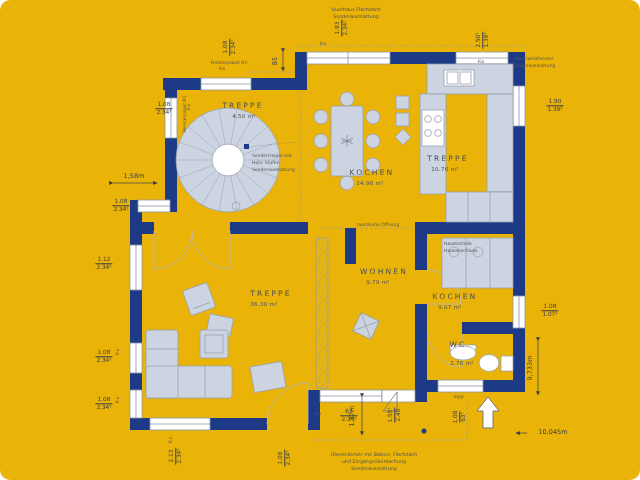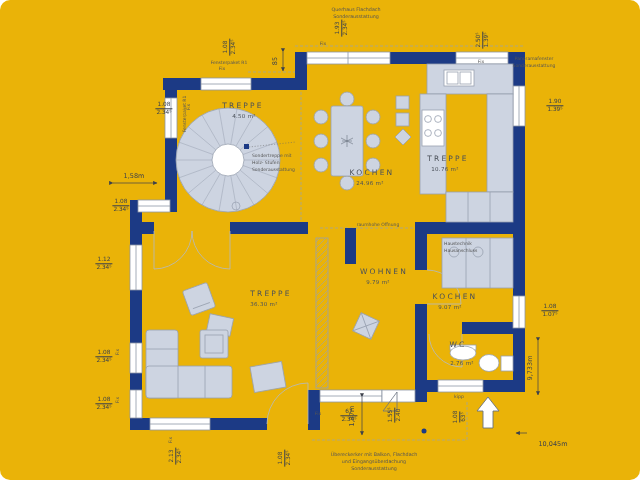--- a/index.html
+++ b/index.html
@@ -367,15 +367,15 @@
     </div>
 <div class="frac" style="left:550px;top:311px">
       <span class="fn">1.08</span>
       <span class="fd">1.07⁵</span>
     </div>
 
 <div class="lbl meas rot" style="left:275px;top:61px">85</div>
 <div class="lbl meas" style="left:134px;top:176px">1,58m</div>
 <div class="lbl meas rot" style="left:352px;top:416px">1,37m</div>
 <div class="lbl meas rot" style="left:530px;top:368px">9,733m</div>
-<div class="lbl meas" style="left:553px;top:444px">10,045m</div>
+<div class="lbl meas" style="left:553px;top:432px">10,045m</div>
 
 </div>
 
 </body></html>

